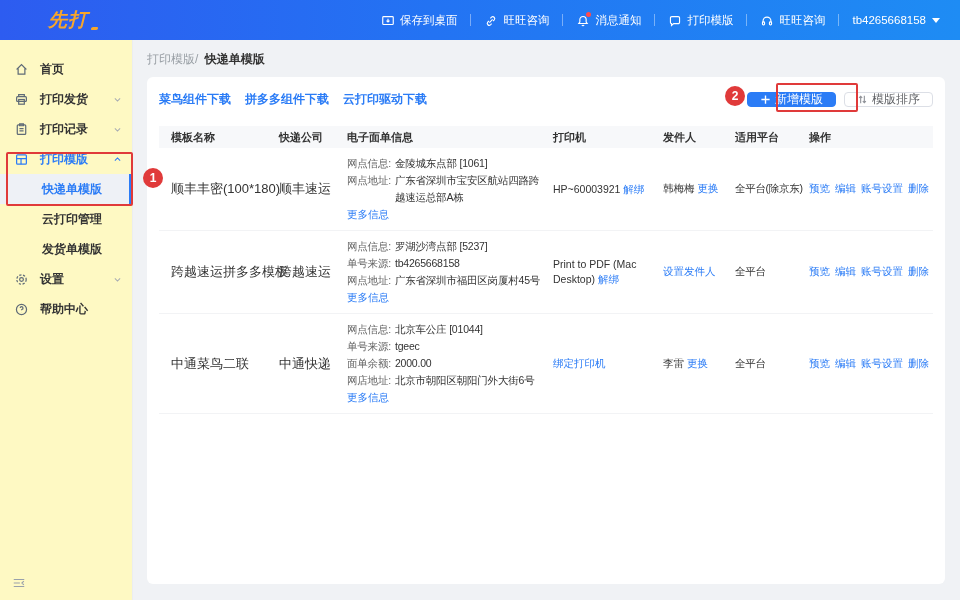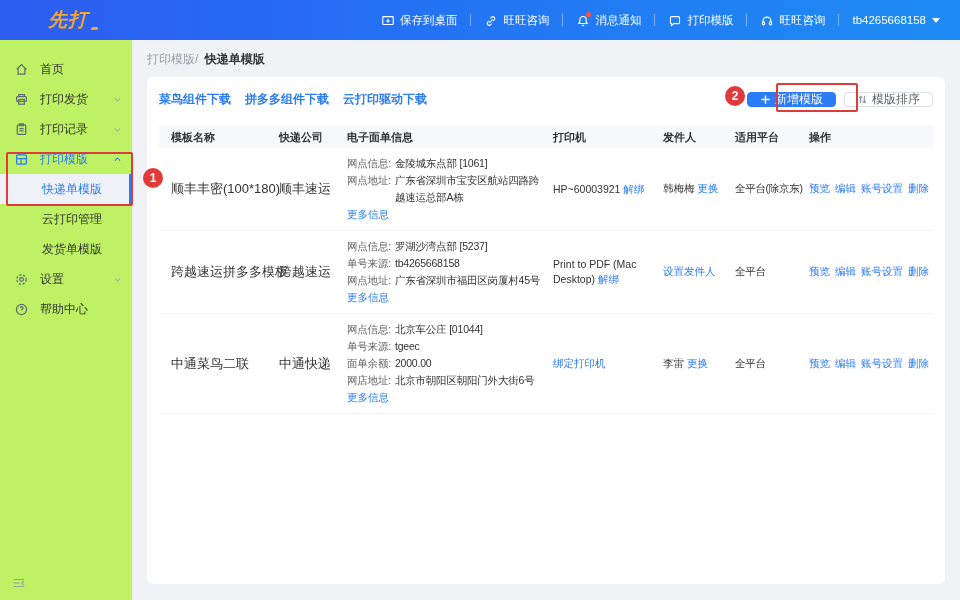--- a/index.html
+++ b/index.html
@@ -17,21 +17,21 @@
   .tb-menu { margin-left:auto; display:flex; align-items:center; }
   .tb-item { display:flex; align-items:flex-end; gap:5px; color:#fff; font-size:11.5px; padding:0 13px; cursor:pointer; white-space:nowrap; }
   .tb-item svg { display:block; }
   .tb-div { width:1px; height:12px; background:rgba(255,255,255,.4); }
   .bell-wrap { position:relative; display:inline-flex; }
   .bell-dot { position:absolute; right:-1px; top:-2px; width:5px; height:5px; border-radius:50%; background:#ff4b4b; }
   .tb-account { display:flex; align-items:center; gap:6px; color:#fff; font-size:11.5px; padding-left:13px; cursor:pointer; white-space:nowrap; }
   .caret-down { width:0; height:0; border-left:4px solid transparent; border-right:4px solid transparent; border-top:5px solid #fff; }
 
   
-  .sidebar { position:absolute; left:0; top:40px; width:133px; height:560px; background:#bef264; border-right:1px solid #ebedf0; z-index:10; }
+  .sidebar { position:absolute; left:0; top:40px; width:133px; height:560px; background:#fef9c3; border-right:1px solid #ebedf0; z-index:10;font-weight:bold; }
   .side-menu { padding-top:14px; }
   .sitem { height:30px; display:flex; align-items:center; gap:11px; padding:0 10px 0 14px; font-size:12px; color:#333; cursor:pointer; }
   .sitem .s-icn { color:#5f6b77; display:flex; }
   .sitem .chev { margin-left:auto; color:#a9adb3; display:flex; }
   .sitem.active { color:#2b7cf6; }
   .sitem.active .s-icn, .sitem.active .chev { color:#2b7cf6; }
   .ssub { height:30px; display:flex; align-items:center; padding-left:42px; font-size:12px; color:#333; cursor:pointer; }
   .ssub.active { background:#eef1f6; color:#2b7cf6; box-shadow:inset -3px 0 0 #2b7cf6; }
   .fold { position:absolute; left:12px; bottom:10px; color:#99a1ab; cursor:pointer; display:flex; }
 

